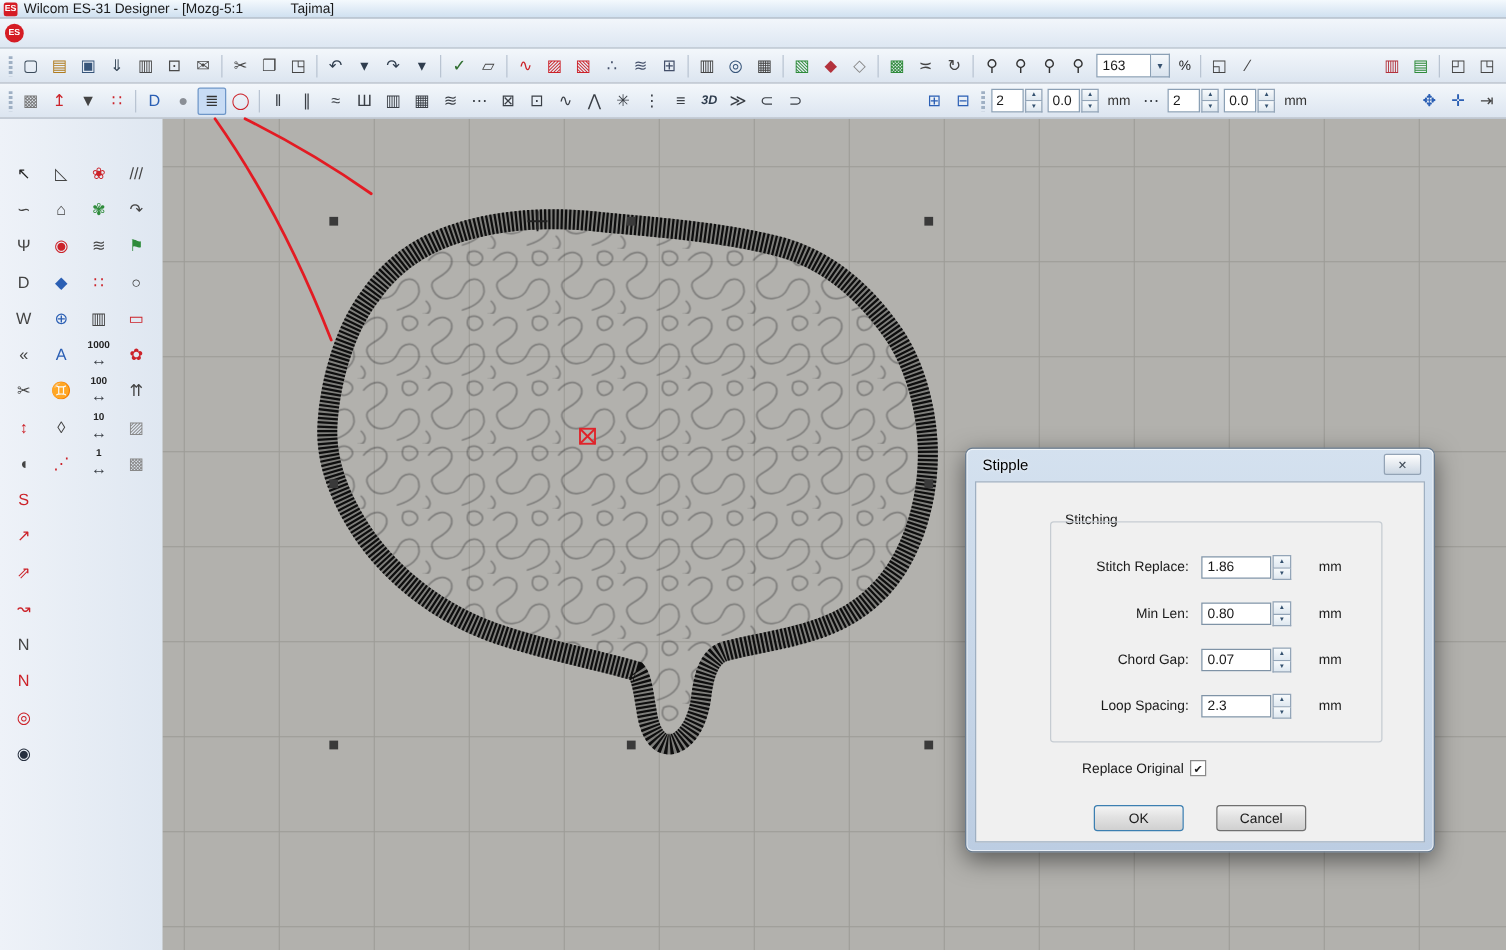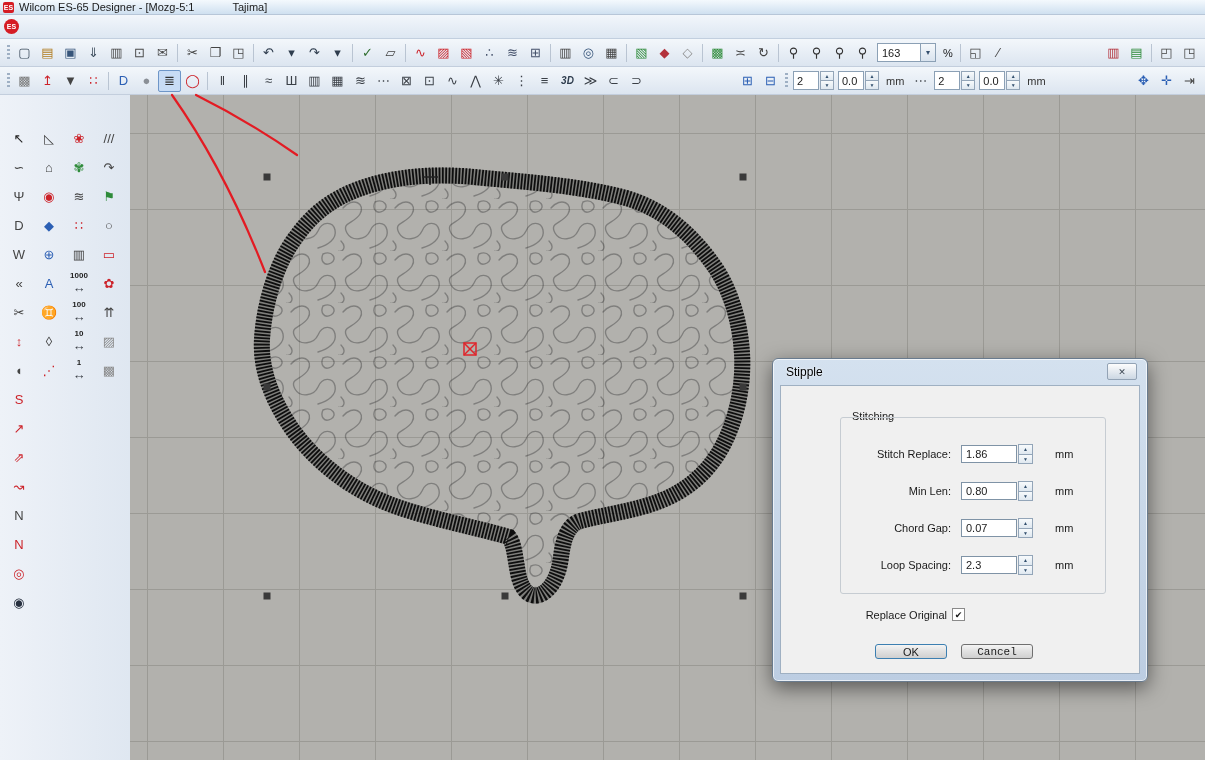--- a/index.html
+++ b/index.html
@@ -89,32 +89,32 @@
   .groupbox-label { position:absolute; left:67px; top:24px; background:#f0f0f0; padding:0 4px; font-size:11px; }
   .drow { display:flex; align-items:center; height:20px; margin-bottom:17px; }
   .dlabel { width:100px; text-align:right; margin-right:10px; font-size:11px; }
   .dinput { width:56px; height:18px; background:#fff; border:1px solid #7f93a6; font-size:11px;
     padding:0 4px; display:inline-flex; align-items:center; }
   .dunit { margin-left:22px; font-size:11px; }
   .cbrow { position:absolute; left:20px; top:222px; display:flex; align-items:center; }
   .cblabel { width:146px; text-align:right; font-size:11px; margin-right:5px; }
   .cb { width:13px; height:13px; background:#fff; border:1px solid #8a8a8a; display:flex;
     align-items:center; justify-content:center; font-size:9px; color:#1a1a1a; }
-  .btn { position:absolute; width:72px; height:15px; border:1px solid #707070; border-radius:3px;
+  .btn { position:absolute; width:72px; height:21px; border:1px solid #707070; border-radius:3px;
     background:linear-gradient(#f4f4f4,#e2e2e2 45%,#d0d0d0); font-size:11px; display:flex;
     align-items:center; justify-content:center; }
   .btn-ok { left:94px; top:258px; border-color:#3c7fb1; }
-  .btn-cancel { left:180px; top:258px;font-family:Liberation Mono, monospace; }
+  .btn-cancel { left:192px; top:258px; }
 </style>
 </head>
 <body>
 
 <div class="titlebar" data-name="titlebar">
   <span class="es-badge" data-name="app-icon">ES</span>
-  <span data-name="window-title">Wilcom ES-65 Designer - [Mozg-5:1</span>
+  <span data-name="window-title">Wilcom ES-31 Designer - [Mozg-5:1</span>
   <span class="title-right" data-name="window-title-format">Tajima]</span>
 </div>
 
 <div class="menubar" data-name="menubar">
   <span class="es-round" data-name="app-menu-icon">ES</span>
 </div>
 
 <div class="toolbar row1" data-name="toolbar-standard">
   <span style="display:flex;align-items:center">
   <span class="icn" data-name="toolbar-grip">

